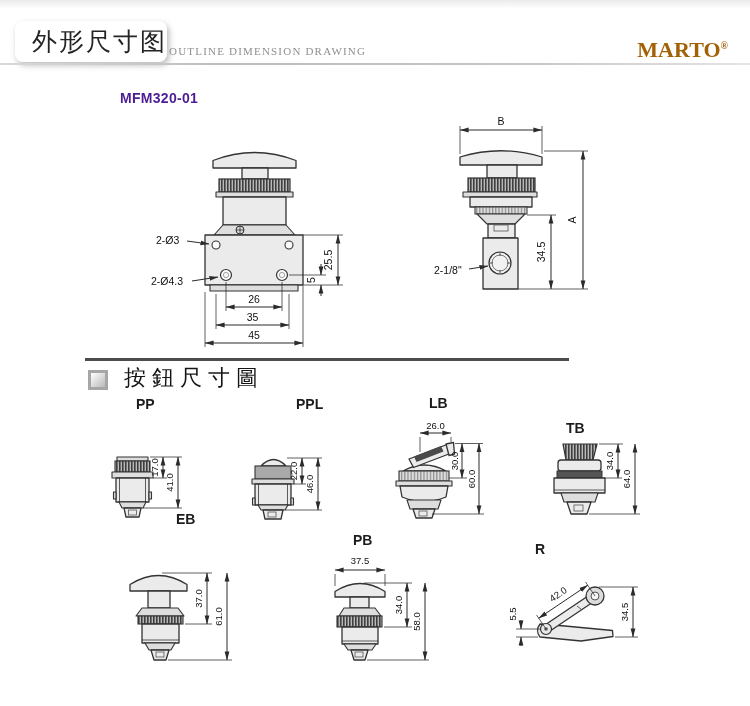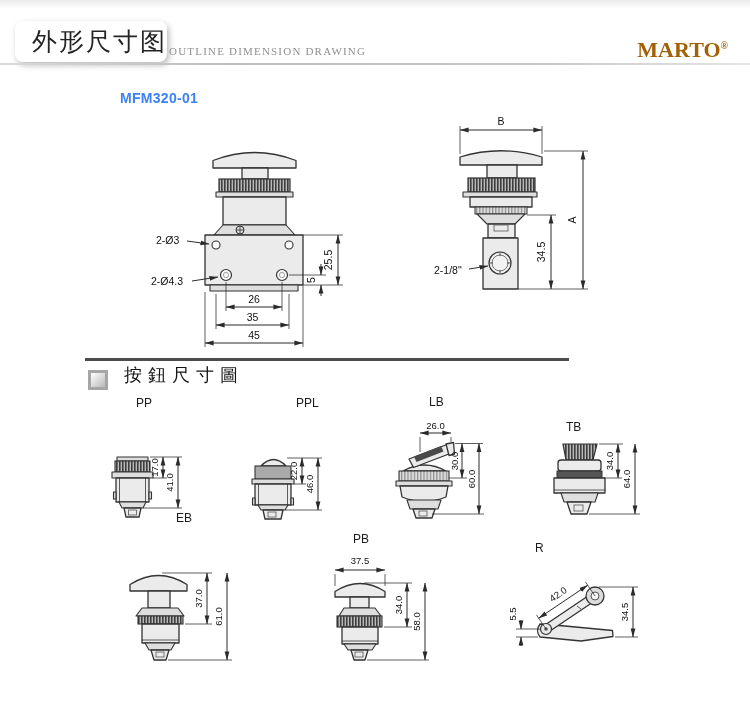--- a/index.html
+++ b/index.html
@@ -14,27 +14,27 @@
                display:flex; align-items:center; padding-left:17px; box-sizing:border-box; }
   .title-cn { font-family:"Liberation Serif", serif; font-size:25px; color:#242424; letter-spacing:2px; }
   .subtitle { position:absolute; left:169px; top:45px; font-family:"Liberation Serif", serif;
               font-size:11px; color:#8f8f8f; letter-spacing:1.2px; }
   .brand { position:absolute; right:22px; top:37px; font-family:"Liberation Serif", serif;
            font-size:22px; font-weight:bold; color:#a16207; }
   .brand sup { font-size:10px; }
   .header-rule { position:absolute; left:0; top:63px; width:750px; height:2px;
                  background:linear-gradient(to right,#d9d9d9,#bdbdbd 30%,#c6c6c6 70%,#e5e5e5); }
   .model { position:absolute; left:120px; top:90px; font-size:14px; font-weight:bold;
-           color:#3b82f6; letter-spacing:.3px; }
+           color:#4c1d95; letter-spacing:.3px; }
 
   .section-rule { position:absolute; left:85px; top:358px; width:484px; height:3px; background:#4c4c4c; }
   .bullet { position:absolute; left:88px; top:370px; width:14px; height:14px;
             border:3px solid #a6a6a6; background:linear-gradient(135deg,#ffffff,#b9b9b9); }
-  .section-title { position:absolute; left:124px; top:363px; font-size:18px; color:#141414; letter-spacing:6px; }
-  .btn-label { position:absolute; font-size:12px; font-weight:normal; color:#1c1c1c; }
+  .section-title { position:absolute; left:124px; top:363px; font-size:22px; color:#141414; letter-spacing:6px; }
+  .btn-label { position:absolute; font-size:14px; font-weight:bold; color:#1c1c1c; }
 
   
   .ol  { fill:#ebebeb; stroke:#333; stroke-width:1.3; stroke-linejoin:round; }
   .ol2 { fill:#dedede; stroke:#333; stroke-width:1.1; stroke-linejoin:round; }
   .dim { stroke:#2b2b2b; stroke-width:1; fill:none; }
   .ext { stroke:#2b2b2b; stroke-width:.75; fill:none; }
   .dt  { font-family:"Liberation Sans", sans-serif; font-size:10.5px; fill:#111; }
   .dts { font-family:"Liberation Sans", sans-serif; font-size:9.5px; fill:#111; }
 </style>
 </head>

